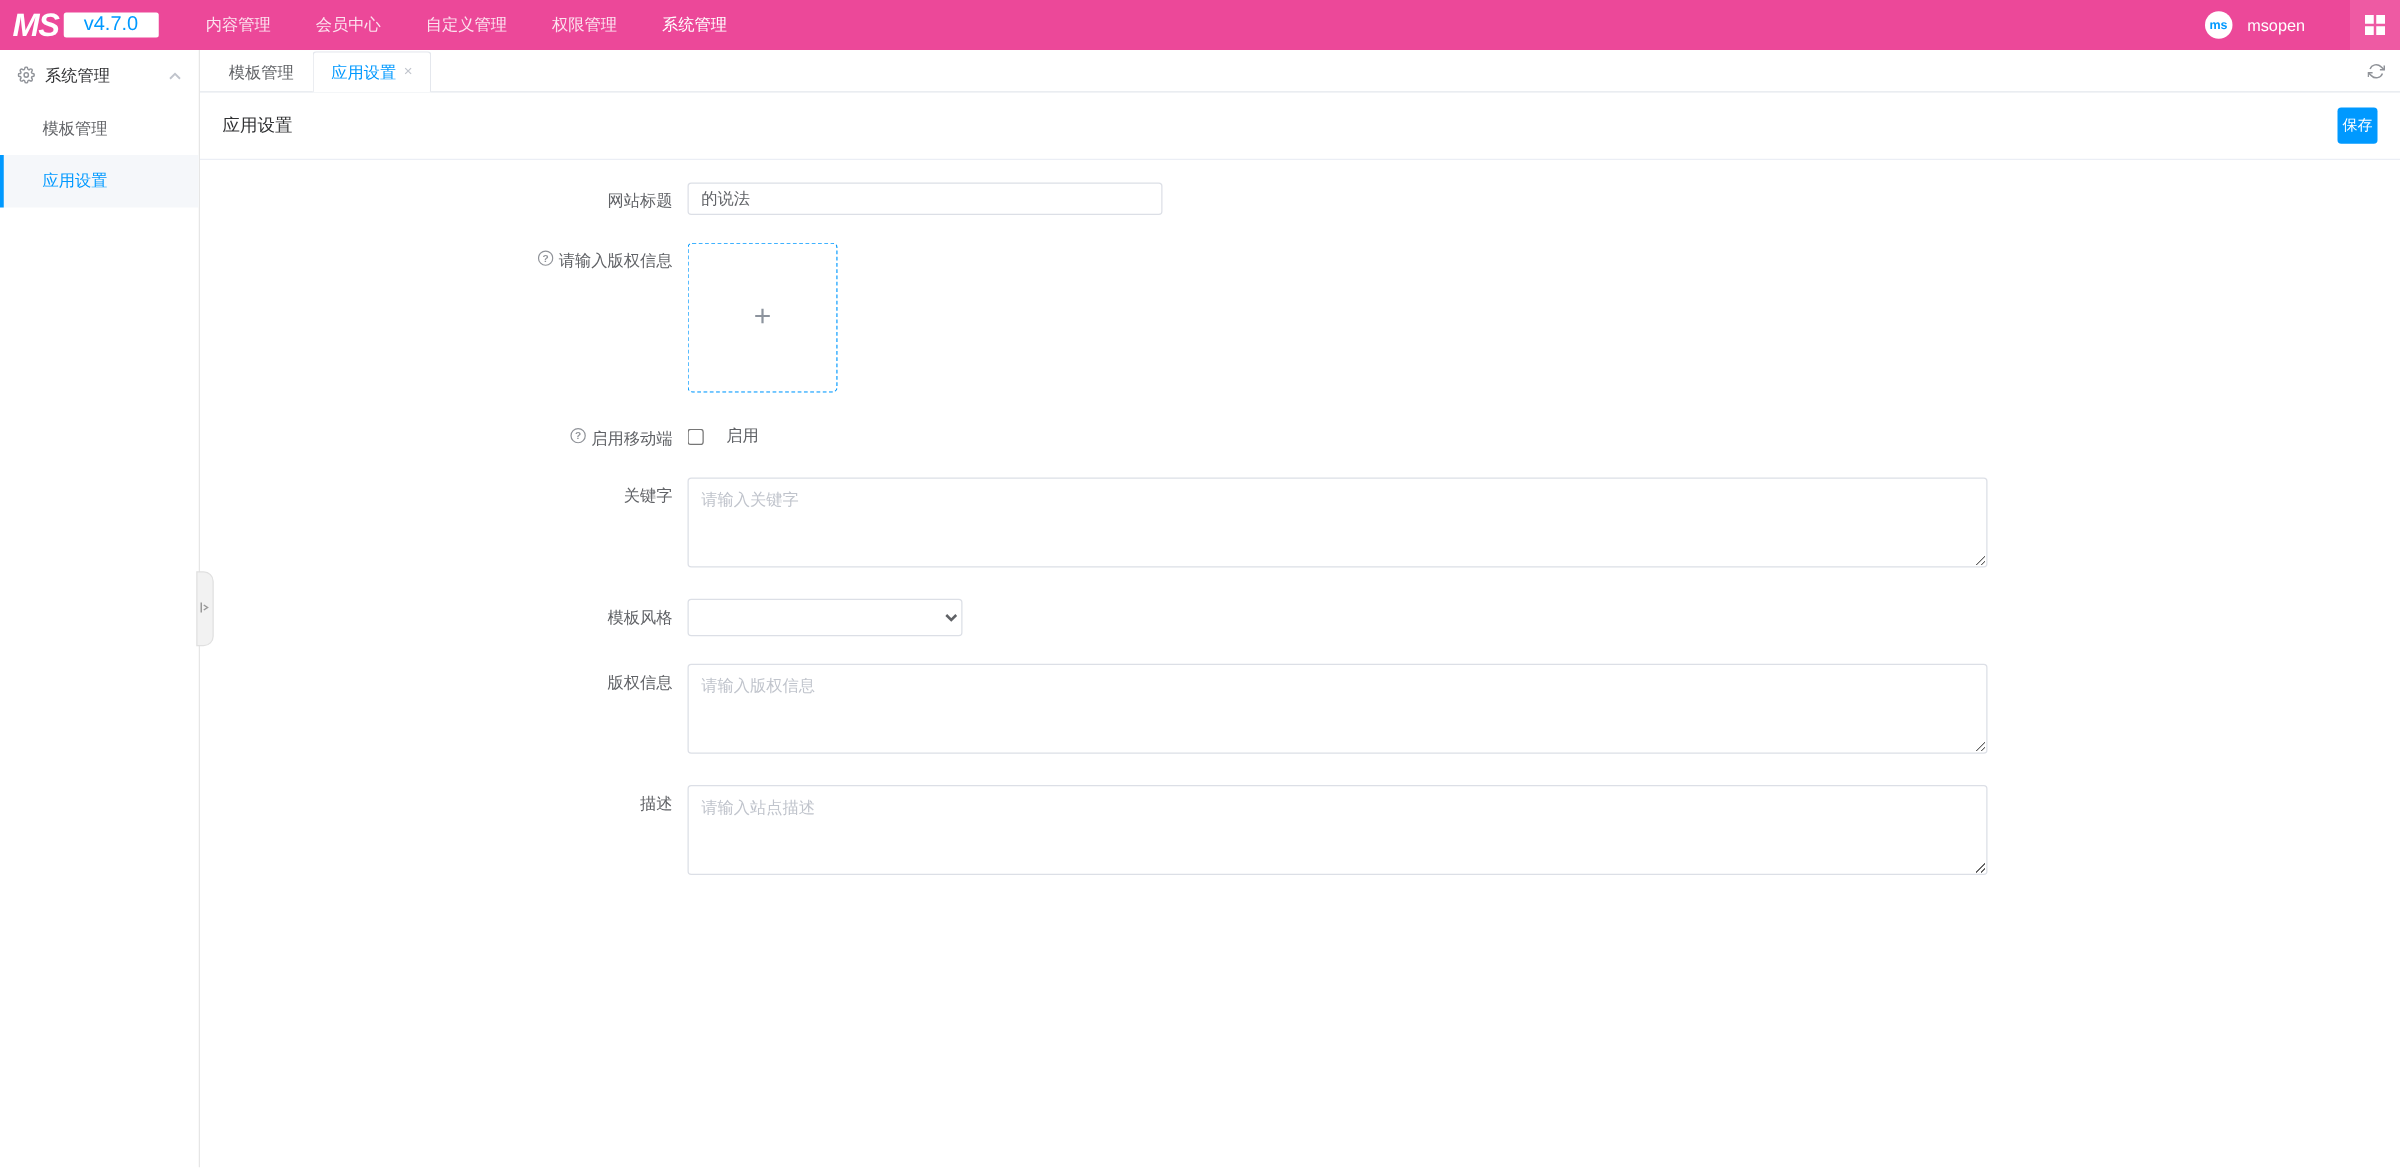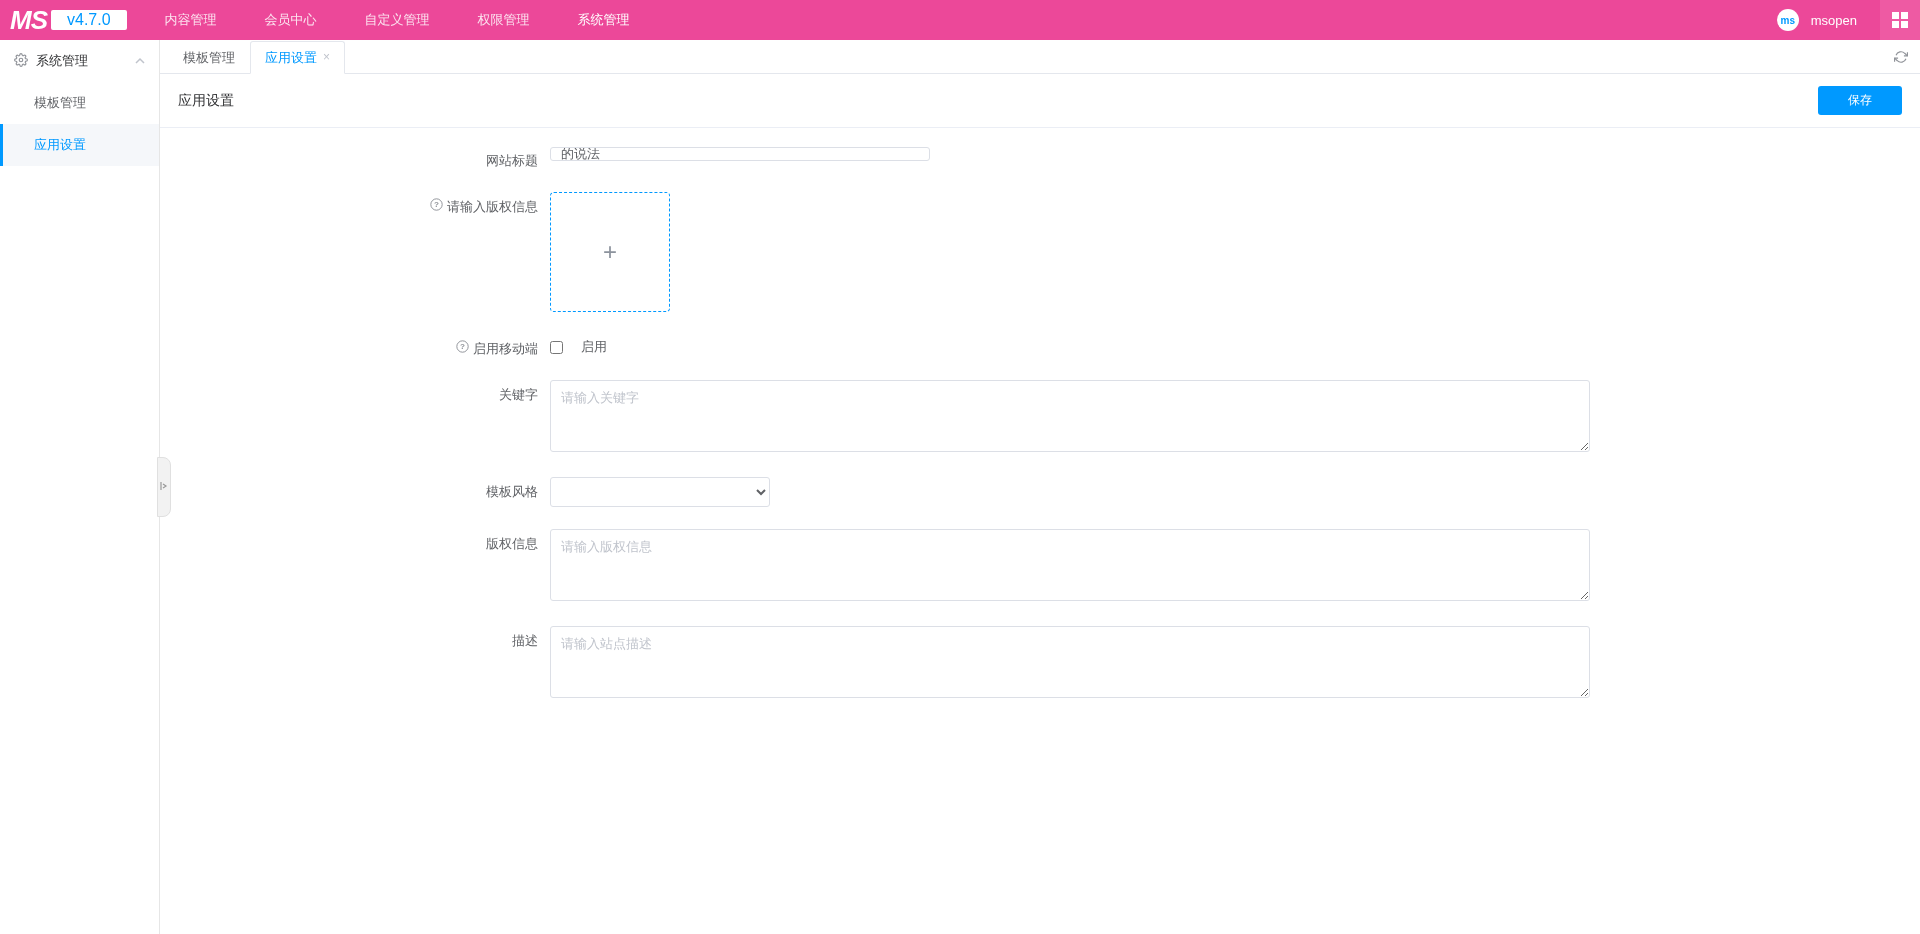--- a/index.html
+++ b/index.html
@@ -2,26 +2,26 @@
 <html><head>
   <meta charset="utf-8">
   <style>
     * { margin: 0; padding: 0; box-sizing: border-box; }
     body { font-family: "Helvetica Neue", Helvetica, "PingFang SC", "Hiragino Sans GB", "Microsoft YaHei", Arial, sans-serif; font-size: 13px; color: #606266; background: #fff; }
     
     .header { height: 40px; background: #ec4899; display: flex; align-items: center; padding: 0 0 0 10px; color: #fff; }
     .logo { display: flex; align-items: center; gap: 4px; margin-right: 20px; }
     .logo-text { font-size: 26px; font-weight: bold; font-style: italic; letter-spacing: -1px; }
     .version-badge { background: #fff; color: #0099ff; font-size: 16px; padding: 1px 16px; border-radius: 2px; font-weight: normal; font-style: normal; }
-    .top-nav { display: flex; gap: 12px; flex: 1; }
+    .top-nav { display: flex; gap: 0; flex: 1; }
     .top-nav-item { padding: 0 18px; height: 40px; line-height: 40px; cursor: pointer; font-size: 13px; color: rgba(255,255,255,0.85); }
     .top-nav-item.active { color: #fff; font-weight: 500; }
     .header-right { display: flex; align-items: center; gap: 12px; padding-right: 0; }
     .avatar { width: 22px; height: 22px; border-radius: 50%; background: #fff; color: #0099ff; display: flex; align-items: center; justify-content: center; font-size: 10px; font-weight: bold; }
-    .username { font-size: 13px; margin-right: 11px; }
+    .username { font-size: 13px; margin-right: 24px; }
     .app-grid-btn { width: 40px; height: 40px; display: flex; align-items: center; justify-content: center; cursor: pointer; background: rgba(255,255,255,0.1); }
     
     .body-wrap { display: flex; height: calc(100vh - 40px); }
     
     .sidebar { width: 160px; background: #fff; border-right: 1px solid #e6e6e6; position: relative; }
     .side-group { }
     .side-group-title { display: flex; align-items: center; padding: 12px 14px; cursor: pointer; color: #303133; }
     .side-group-title .gear { margin-right: 8px; color: #909399; }
     .side-group-title .chevron { margin-left: auto; color: #c0c4cc; }
     .side-item { padding: 12px 14px 12px 34px; cursor: pointer; color: #606266; font-size: 13px; }
@@ -30,28 +30,28 @@
     
     .main { flex: 1; display: flex; flex-direction: column; background: #fff; min-width: 0; }
     .tabs-bar { height: 34px; border-bottom: 1px solid #e4e7ed; display: flex; align-items: flex-end; padding: 0 8px; position: relative; }
     .tab { padding: 0 14px; height: 33px; line-height: 33px; font-size: 13px; cursor: pointer; color: #606266; border: 1px solid transparent; border-bottom: none; display: flex; align-items: center; gap: 6px; }
     .tab.active { color: #0099ff; border: 1px solid #e4e7ed; border-bottom: 1px solid #fff; margin-bottom: -1px; background: #fff; border-radius: 3px 3px 0 0; }
     .tab .close { color: #c0c4cc; font-size: 12px; cursor: pointer; }
     .tabs-refresh { position: absolute; right: 8px; top: 6px; width: 22px; height: 22px; display: flex; align-items: center; justify-content: center; cursor: pointer; color: #909399; }
     
     .page-header { display: flex; align-items: center; justify-content: space-between; padding: 12px 18px; border-bottom: 1px solid #ebeef5; }
     .page-title { font-size: 14px; color: #303133; }
-    .btn-primary { background: #0099ff; color: #fff; border: none; padding: 6px 30px; border-radius: 3px; cursor: pointer; font-size: 12px; }
+    .btn-primary { background: #0099ff; color: #fff; border: none; padding: 6px 4px; border-radius: 3px; cursor: pointer; font-size: 12px; }
     
     .form-area { padding: 18px 18px 18px 0; overflow: auto; flex: 1; }
     .form-row { display: flex; margin-bottom: 22px; }
     .form-label { width: 390px; text-align: right; padding-right: 12px; padding-top: 6px; font-size: 13px; color: #606266; display: flex; justify-content: flex-end; align-items: flex-start; gap: 4px; }
     .form-label .help { color: #909399; cursor: help; }
     .form-control { flex: 1; max-width: 1050px; }
-    .input-text { width: 380px; height: 14px; border: 1px solid #dcdfe6; border-radius: 3px; padding: 0 10px; font-size: 13px; color: #606266; outline: none; }
+    .input-text { width: 380px; height: 26px; border: 1px solid #dcdfe6; border-radius: 3px; padding: 0 10px; font-size: 13px; color: #606266; outline: none; }
     .upload-box { width: 120px; height: 120px; border: 1px dashed #0099ff; border-radius: 4px; display: flex; align-items: center; justify-content: center; cursor: pointer; color: #8c939d; font-size: 24px; }
     .checkbox-wrap { display: flex; align-items: center; gap: 18px; padding-top: 4px; }
     .checkbox-wrap input { cursor: pointer; }
     .select { width: 220px; height: 30px; border: 1px solid #dcdfe6; border-radius: 3px; padding: 0 8px; font-size: 13px; color: #606266; background: #fff; cursor: pointer; outline: none; }
     .textarea { width: 100%; max-width: 1040px; min-height: 72px; border: 1px solid #dcdfe6; border-radius: 3px; padding: 8px 10px; font-size: 13px; color: #606266; outline: none; resize: both; font-family: inherit; }
     .textarea::placeholder, .input-text::placeholder { color: #c0c4cc; }
   </style>
 </head>
 <body>
 

